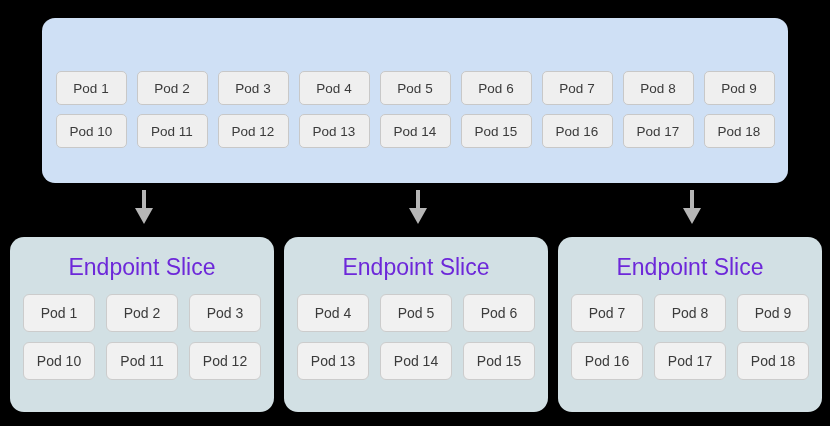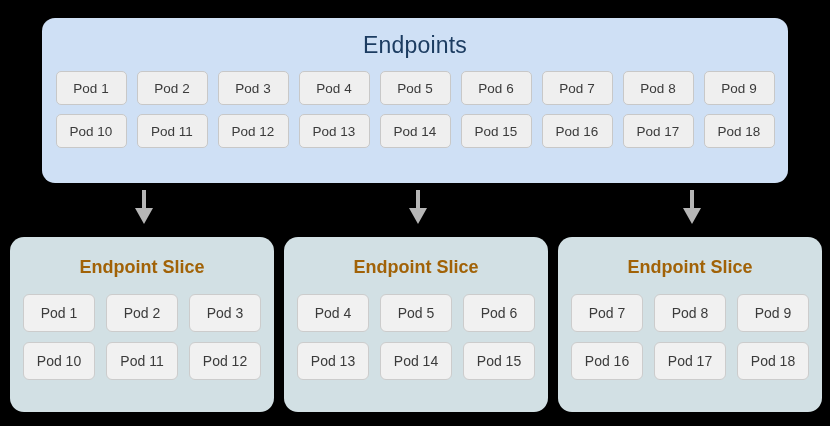--- a/index.html
+++ b/index.html
@@ -115,23 +115,23 @@
   #slice-1 { left: 10px; }
   #slice-2 { left: 284px; }
   #slice-3 { left: 558px; }
 
   .slice-title {
     position: absolute;
     left: 0;
     top: 16px;
     width: 100%;
     text-align: center;
-    font-size: 18px;
-    color: #a16207;
-    font-weight: 700;
+    font-size: 23px;
+    color: #6d28d9;
+    font-weight: 400;
     line-height: 28px;
   }
   .slice-rows {
     position: absolute;
     left: 0;
     top: 57px;
     width: 100%;
   }
   .slice-row {
     display: flex;
@@ -152,21 +152,20 @@
     color: #3b3b3b;
     box-sizing: border-box;
   }
 </style>
 </head>
 <body>
 
 <div id="canvas">
 
   <div class="endpoints-panel">
-    <div class="endpoints-title">Endpoints</div>
     <div class="endpoints-rows">
       <div class="ep-row">
         <div class="pod-sm">Pod 1</div>
         <div class="pod-sm">Pod 2</div>
         <div class="pod-sm">Pod 3</div>
         <div class="pod-sm">Pod 4</div>
         <div class="pod-sm">Pod 5</div>
         <div class="pod-sm">Pod 6</div>
         <div class="pod-sm">Pod 7</div>
         <div class="pod-sm">Pod 8</div>

